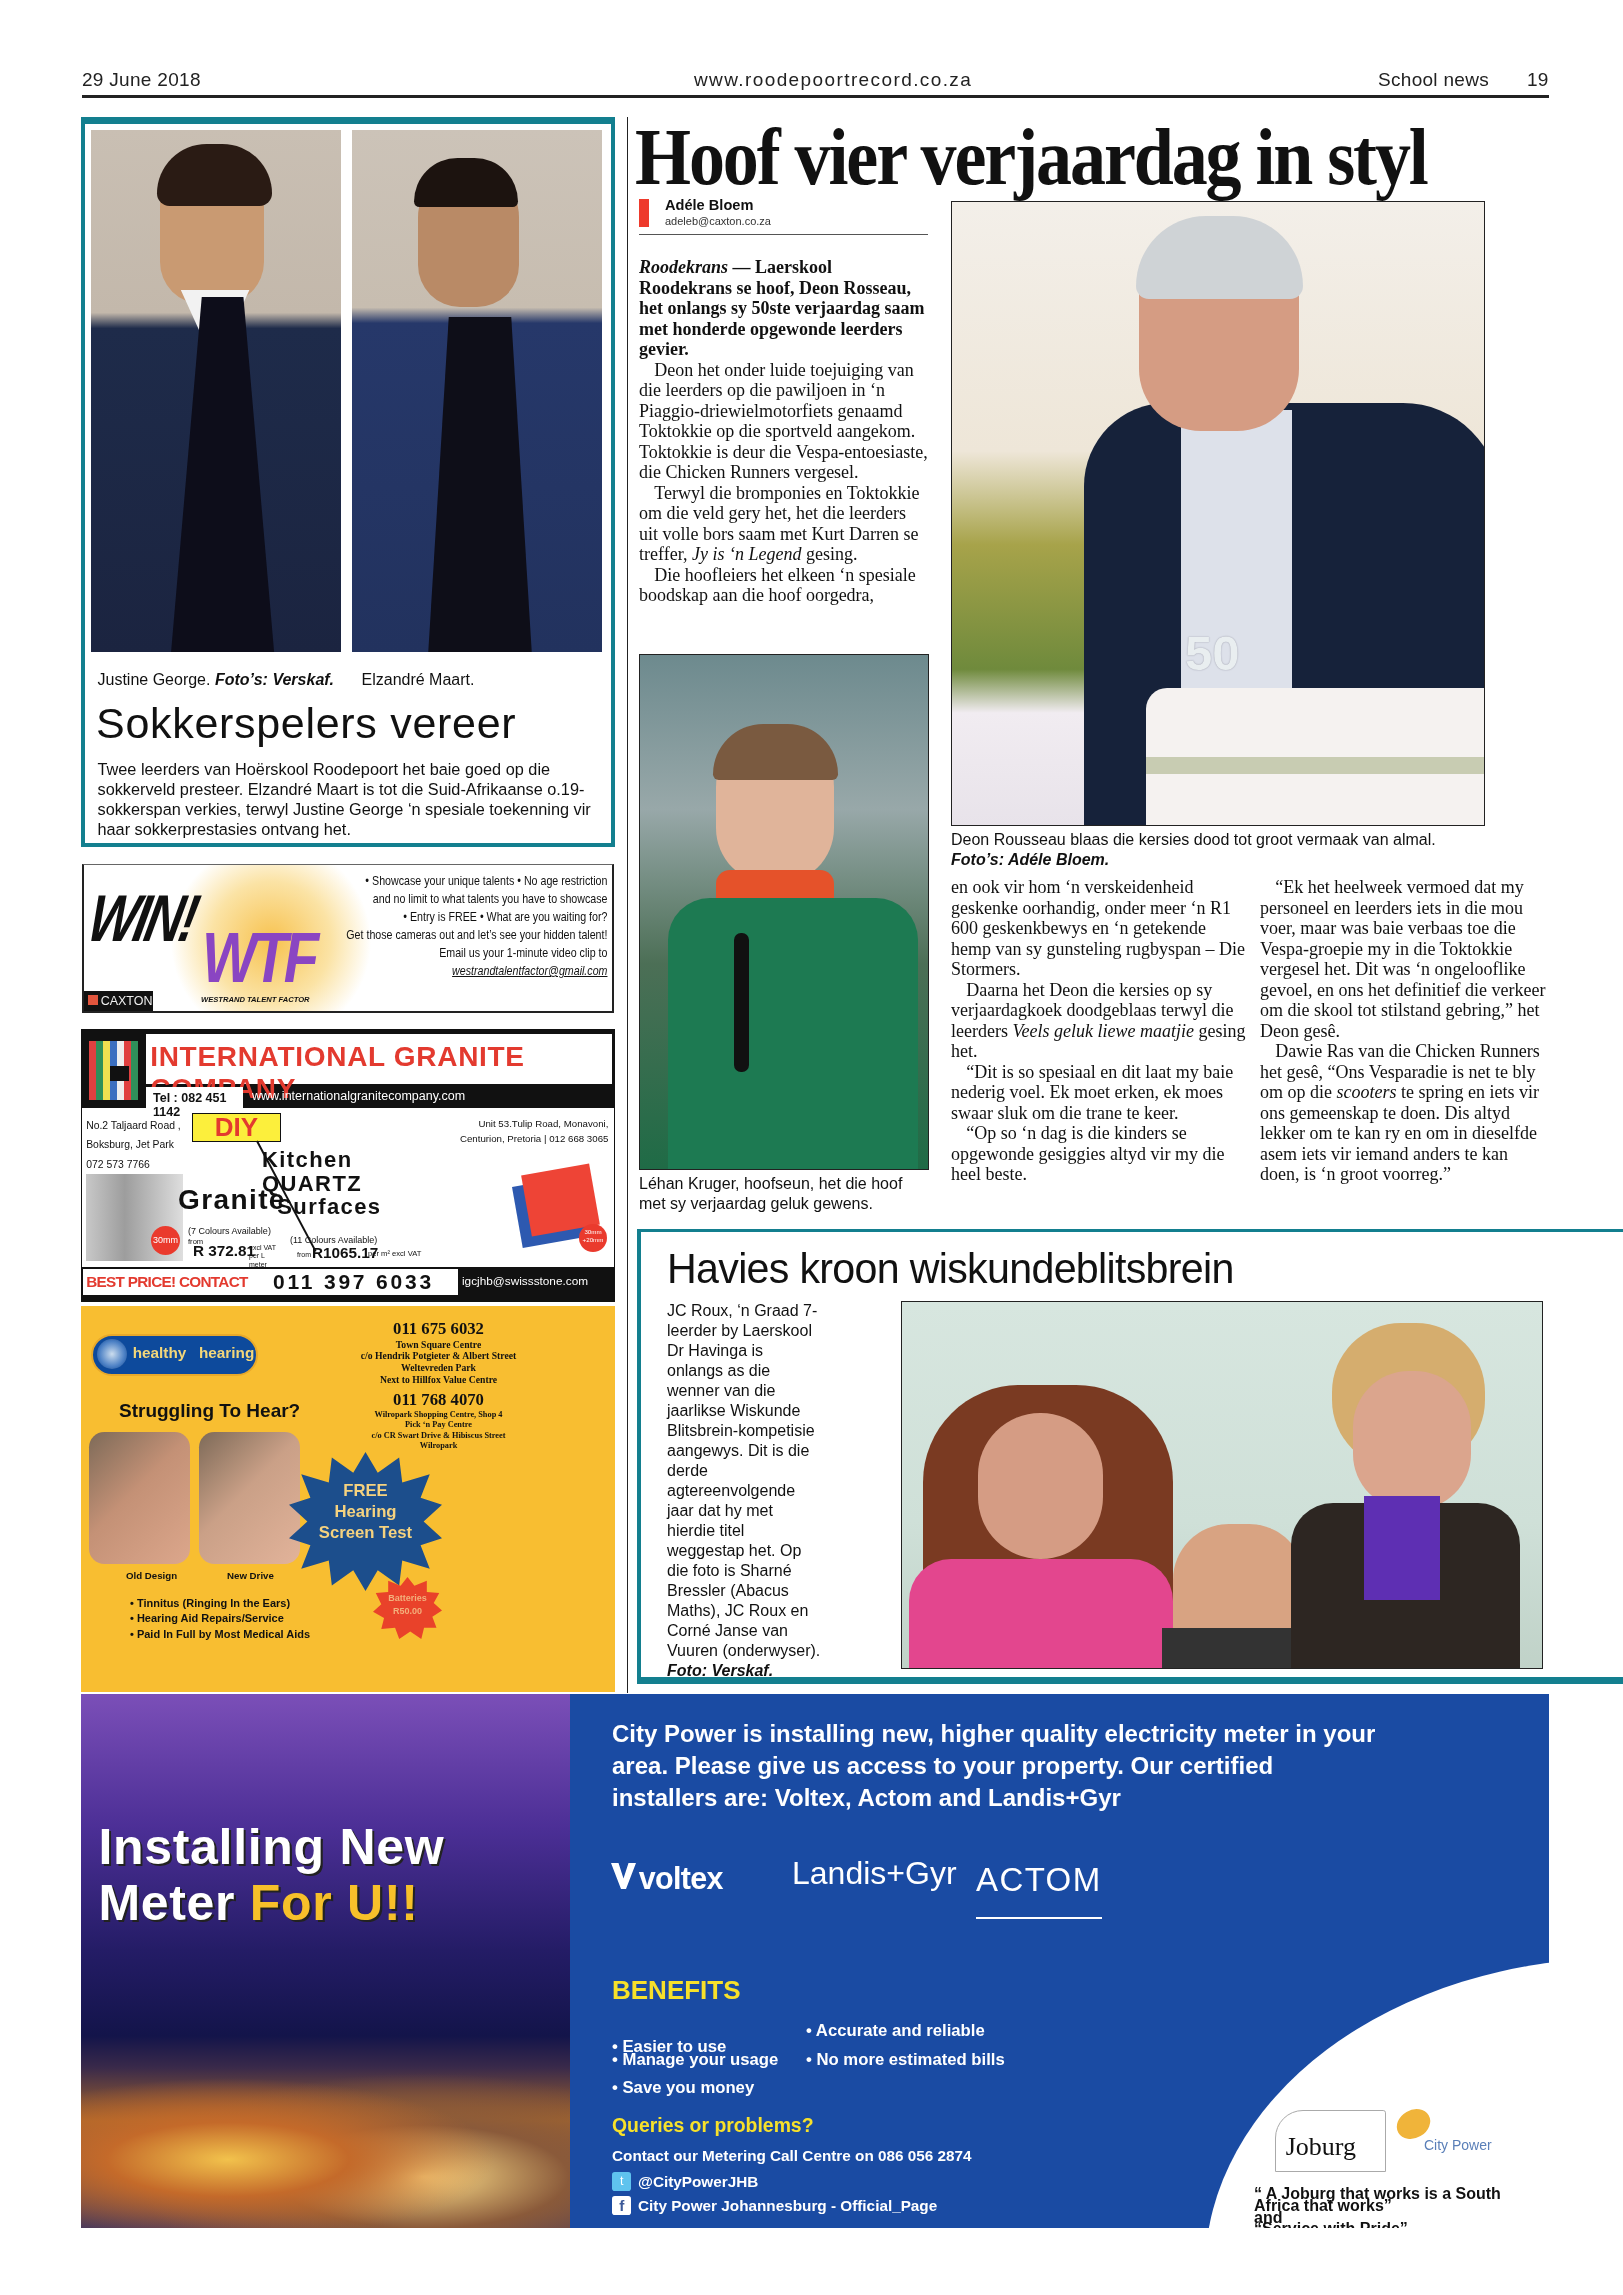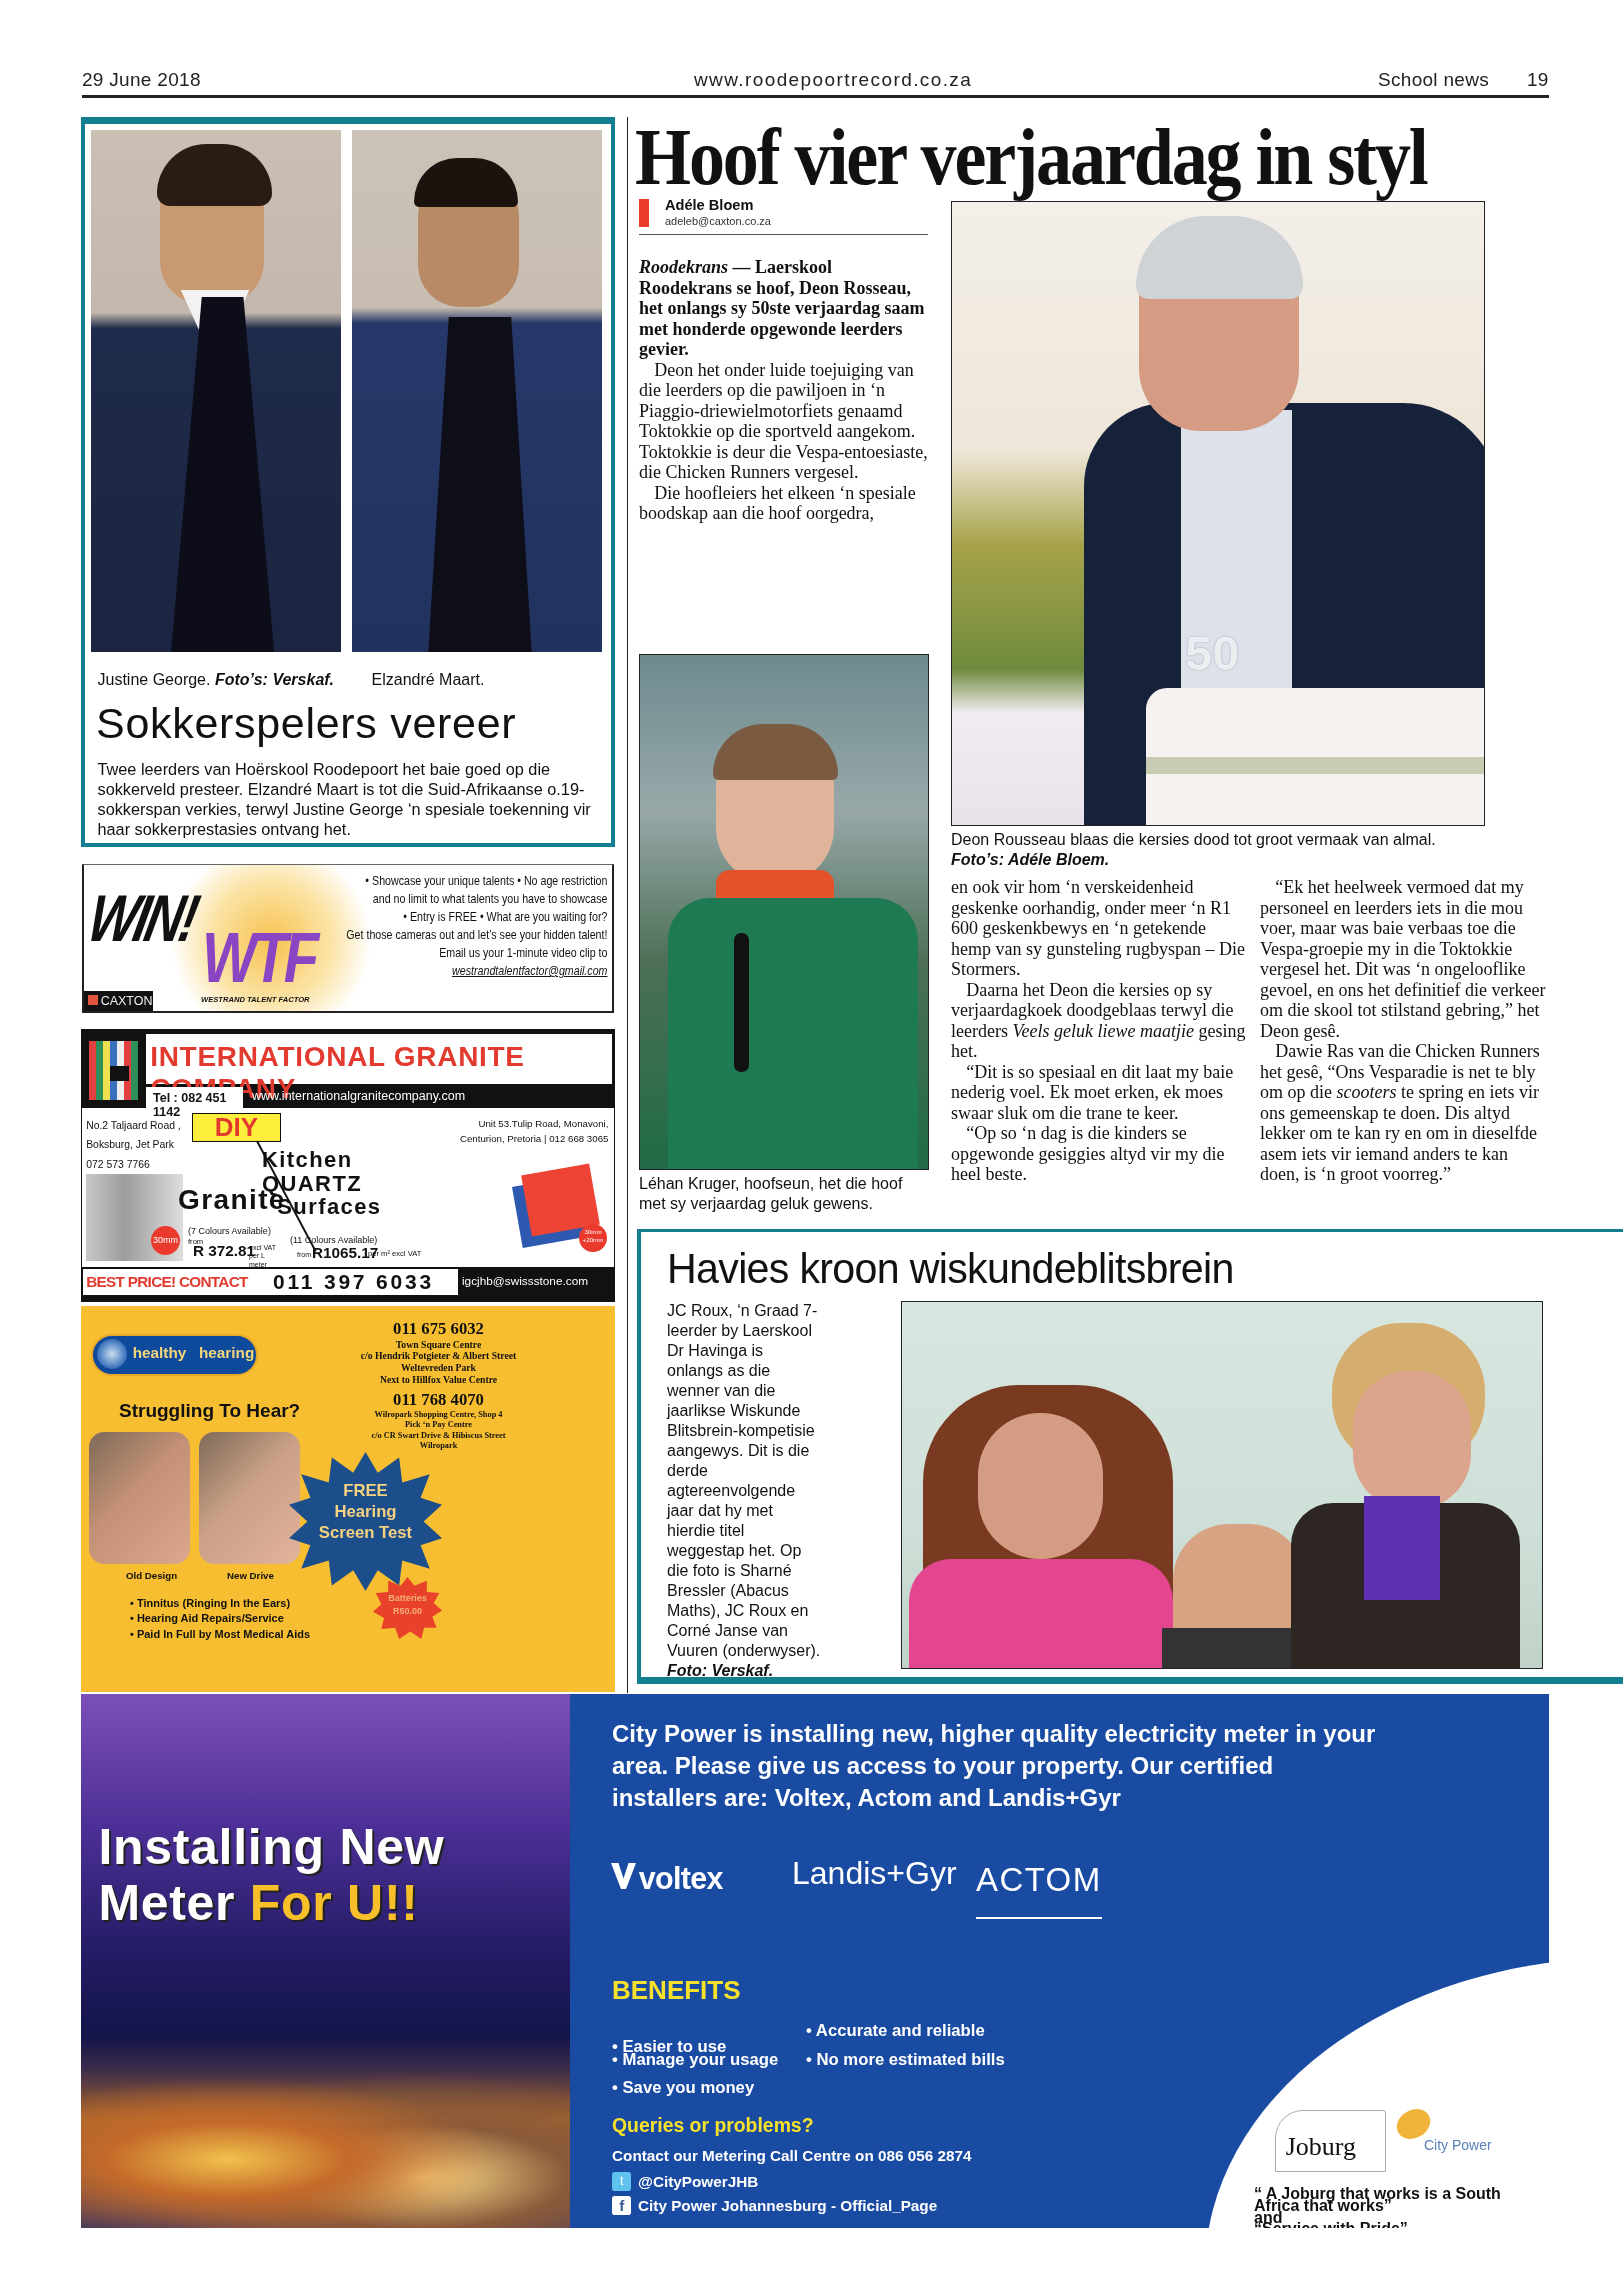--- a/index.html
+++ b/index.html
@@ -33,38 +33,39 @@
     <div class="abs" style="left:80px;top:167px;width:104px;height:361px;background:#0d0d1a;clip-path:polygon(30% 0,70% 0,100% 100%,0 100%)"></div>
   </div>
   <div class="abs photo" style="left:267px;top:5.6px;width:250px;height:522px;background:linear-gradient(180deg,#ccc3b8 0%,#c7bdb0 34%,#26386a 37%,#22325e 100%)">
     <div class="abs" style="left:66px;top:38px;width:101px;height:139px;border-radius:49px 49px 42px 42px;background:#b98a66"></div>
     <div class="abs" style="left:62px;top:28px;width:104px;height:49px;border-radius:56px 56px 7px 7px;background:#1c130f"></div>
     <div class="abs" style="left:76px;top:187px;width:104px;height:340px;background:#0e0e18;clip-path:polygon(20% 0,80% 0,100% 100%,0 100%)"></div>
   </div>
   <div class="abs cap" style="left:12.5px;top:546px">
     <span>Justine George.</span>
     <b>Foto’s: Verskaf.</b>
-    <span style="margin-left:33px">Elzandré Maart.</span>
+    <span style="margin-left:23px">Elzandré Maart.</span>
   </div>
   <div class="abs" style="left:11px;top:575px;font-size:43px;font-family:'Liberation Sans',sans-serif;letter-spacing:0.7px;color:#111">Sokkerspelers vereer</div>
   <div class="abs" style="left:12.5px;top:635px;width:500px;font-size:16.3px;line-height:20px;color:#111">Twee leerders van Hoërskool Roodepoort het baie goed op die sokkerveld presteer. Elzandré Maart is tot die Suid-Afrikaanse o.19-sokkerspan verkies, terwyl Justine George ‘n spesiale toekenning vir haar sokkerprestasies ontvang het.</div>
 </div>
 
 <div class="abs" style="left:627px;top:117px;width:1.4px;height:1576px;background:#222"></div>
 
 <div class="abs serif" style="left:635px;top:111px;font-size:72px;font-weight:bold;letter-spacing:-2.1px;color:#111;transform:scaleY(1.12);transform-origin:left top">Hoof vier verjaardag in styl</div>
 
 <div class="abs" style="left:639px;top:199px;width:9.7px;height:28px;background:#ee3a2c"></div>
 <div class="abs" style="left:665px;top:197px;font-size:14.6px;font-weight:bold">Adéle Bloem</div>
 <div class="abs" style="left:665px;top:215px;font-size:11px;color:#333">adeleb@caxton.co.za</div>
 <div class="abs" style="left:639px;top:234px;width:289px;height:1.4px;background:#555"></div>
 
 <div class="abs body-col" style="left:639px;top:257px;width:289px">
   <p class="lead"><i>Roodekrans</i> <span>— Laerskool Roodekrans se hoof, Deon Rosseau, het onlangs sy 50ste verjaardag saam met honderde opgewonde leerders gevier.</span></p>
   <p>Deon het onder luide toejuiging van die leerders op die pawiljoen in ‘n Piaggio-driewielmotorfiets genaamd Toktokkie op die sportveld aangekom. Toktokkie is deur die Vespa-entoesiaste, die Chicken Runners vergesel.</p>
+  <p><span>Terwyl die bromponies en Toktokkie om die veld gery het, het die leerders uit volle bors saam met Kurt Darren se treffer,</span> <i>Jy is ‘n Legend</i> <span>gesing.</span></p>
   <p>Die hoofleiers het elkeen ‘n spesiale boodskap aan die hoof oorgedra,</p>
 </div>
 
 <div class="abs photo" style="left:951px;top:201px;width:534px;height:625px;border:1.4px solid #222;background:linear-gradient(180deg,#f3efe9 0%,#eee6d8 40%,#a7a34a 55%,#6f8a3c 75%,#f1ecf1 82%,#e8e3ea 100%)">
   <div class="abs" style="left:132px;top:201px;width:416px;height:430px;border-radius:83px 97px 0 0;background:#16223a"></div>
   <div class="abs" style="left:229px;top:208px;width:111px;height:423px;background:#dde1ea"></div>
   <div class="abs" style="left:187px;top:21px;width:160px;height:208px;border-radius:69px 69px 62px 62px;background:#d59c83"></div>
   <div class="abs" style="left:184px;top:14px;width:167px;height:83px;border-radius:76px 76px 14px 14px;background:#cfd3d6"></div>
   <div class="abs" style="left:194px;top:486px;width:361px;height:146px;border-radius:21px 21px 0 0;background:#f5f2f0"></div>
   <div class="abs" style="left:194px;top:555px;width:361px;height:16.7px;background:#c8ccb2"></div>

